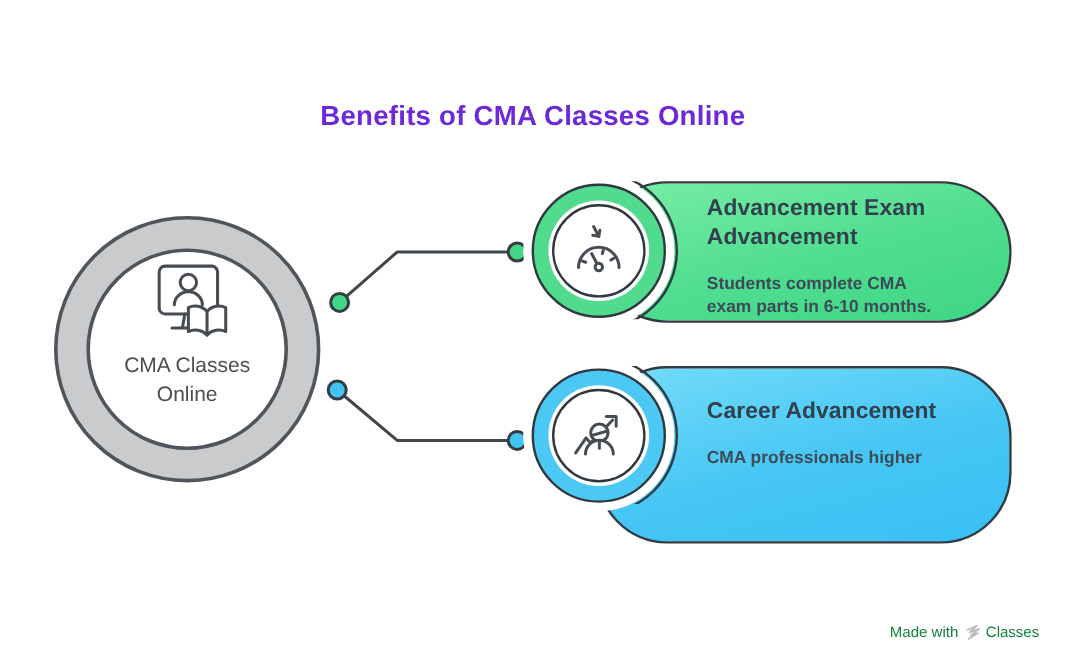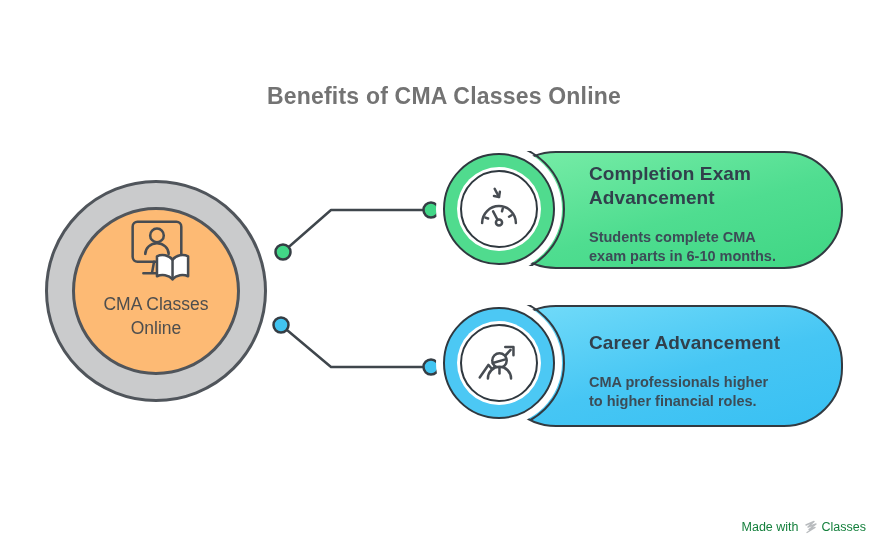--- a/index.html
+++ b/index.html
@@ -9,37 +9,37 @@
     position: relative;
     width: 888px; height: 553px;
     background: #ffffff;
     overflow: hidden;
   }
   .main-title {
     position: absolute;
     top: 83px; left: 0; width: 888px;
     text-align: center;
     font-size: 23px; font-weight: bold;
-    color: #737373;
+    color: #6d28d9;
     letter-spacing: 0.2px;
   }
   
   .center-circle {
     position: absolute;
     left: 45px; top: 180px;
     width: 222px; height: 222px;
     border-radius: 50%;
     background: #cacbcc;
     border: 3px solid #50555b;
     display: flex; align-items: center; justify-content: center;
   }
   .center-inner {
     width: 168px; height: 168px;
     border-radius: 50%;
-    background: #fdba74;
+    background: #ffffff;
     border: 3px solid #50555b;
     display: flex; flex-direction: column;
     align-items: center; justify-content: flex-start;
     padding-top: 4px;
   }
   .center-label {
     margin-top: 6px;
     width: 150px;
     text-align: center;
     font-size: 17.5px;
@@ -58,21 +58,21 @@
     left: 497px;
     width: 346px; height: 118px;
     border-radius: 59px;
     border: 2.5px solid #323a41;
   }
   .pill-green {
     top: 151px;
     background: linear-gradient(165deg, #79eda8 0%, #4fdd90 55%, #3fd684 100%);
   }
   .pill-blue {
-    top: 305px; height: 122px;
+    top: 305px; height: 148px;
     background: linear-gradient(165deg, #74dcf9 0%, #46c6f4 55%, #38c0f3 100%);
   }
   .notch-ring {
     position: absolute;
     left: 433px;
     width: 132px; height: 132px;
     border-radius: 50%;
     border: 2.5px solid #323a41;
     clip-path: inset(8px 0 9px 50%);
   }
@@ -153,21 +153,21 @@
         <path d="M55,47 C51,42 44,41 39,43.5 L39,64 C44,61.5 51,62.5 55,67 C59,62.5 66,61.5 71,64 L71,43.5 C66,41 59,42 55,47 Z" class="icon-stroke-fill"></path>
         <path d="M55,47 L55,67" class="icon-stroke"></path>
       </svg>
       <div class="center-label">CMA Classes Online</div>
     </div>
   </div>
 
   <div class="pill pill-green">
     <div class="card-text card-text-green">
       <div class="card-title">
-        <div>Completion Exam</div>
+        <div>Advancement Exam</div>
         <div>Advancement</div>
       </div>
       <div class="card-desc">
         <div>Students complete CMA</div>
         <div>exam parts in 6-10 months.</div>
       </div>
     </div>
   </div>
   <div class="notch-ring notch-green"></div>
   <div class="badge badge-green">
@@ -185,21 +185,20 @@
     </div>
   </div>
 
   <div class="pill pill-blue">
     <div class="card-text card-text-blue">
       <div class="card-title">
         <div>Career Advancement</div>
       </div>
       <div class="card-desc">
         <div>CMA professionals higher</div>
-        <div>to higher financial roles.</div>
       </div>
     </div>
   </div>
   <div class="notch-ring notch-blue"></div>
   <div class="badge badge-blue">
     <div class="badge-inner">
       <svg width="54" height="54" viewBox="0 0 56 56">
         <path d="M8,43 L17,30 L21,34.5" class="icon-stroke"></path>
         <path d="M21,34.5 L40,14.5" class="icon-stroke"></path>
         <circle cx="28.5" cy="25.5" r="7.5" class="icon-stroke-fill"></circle>

